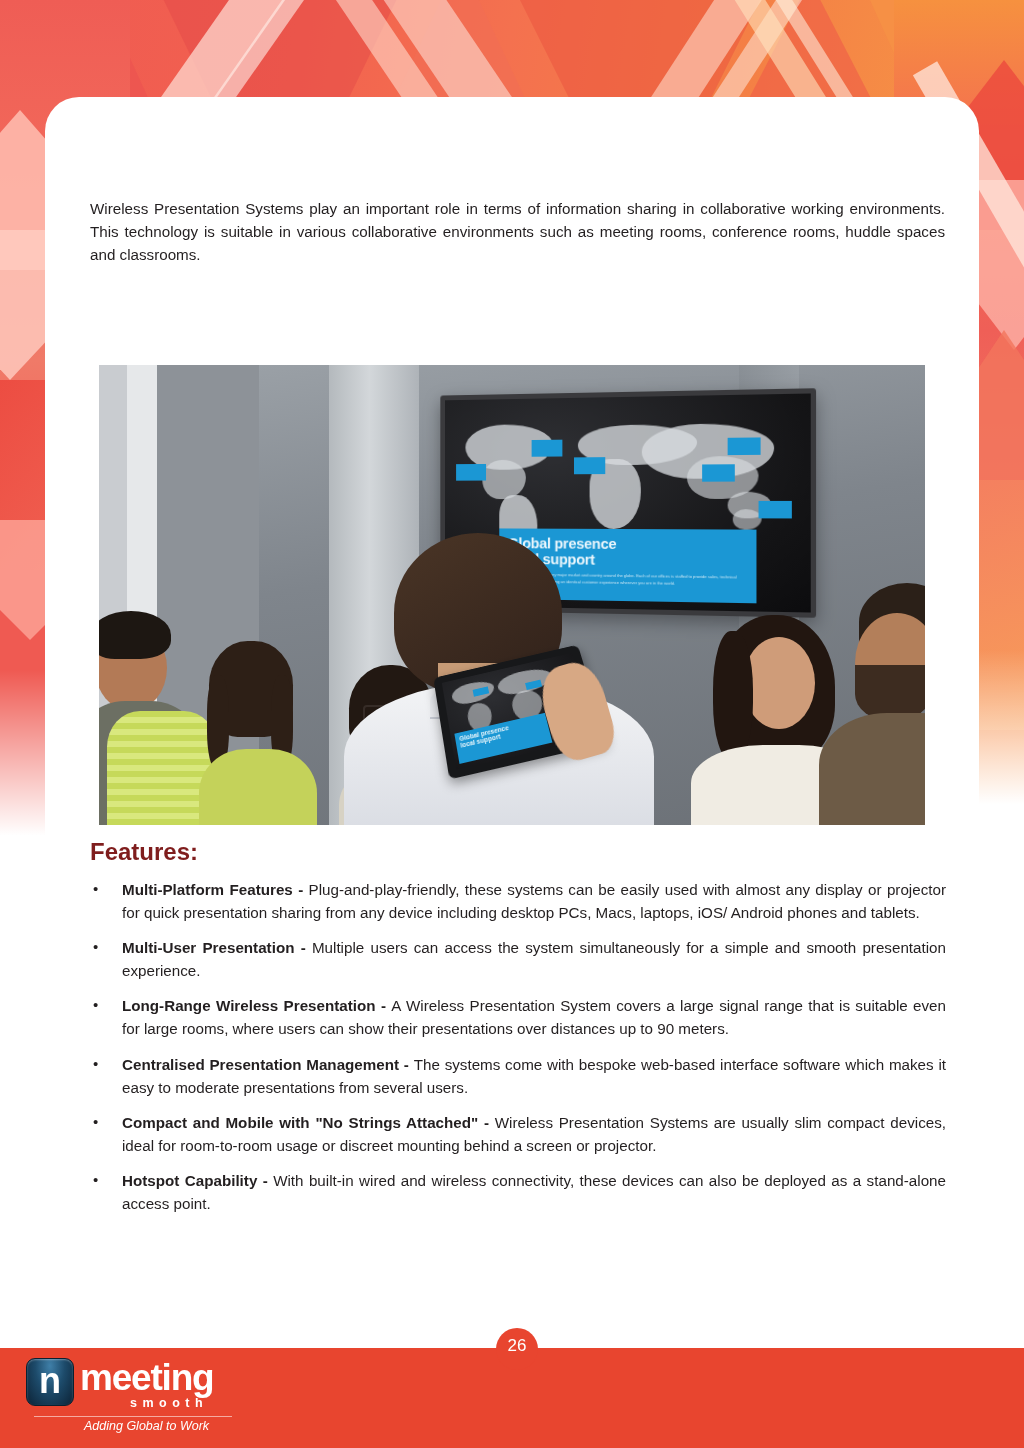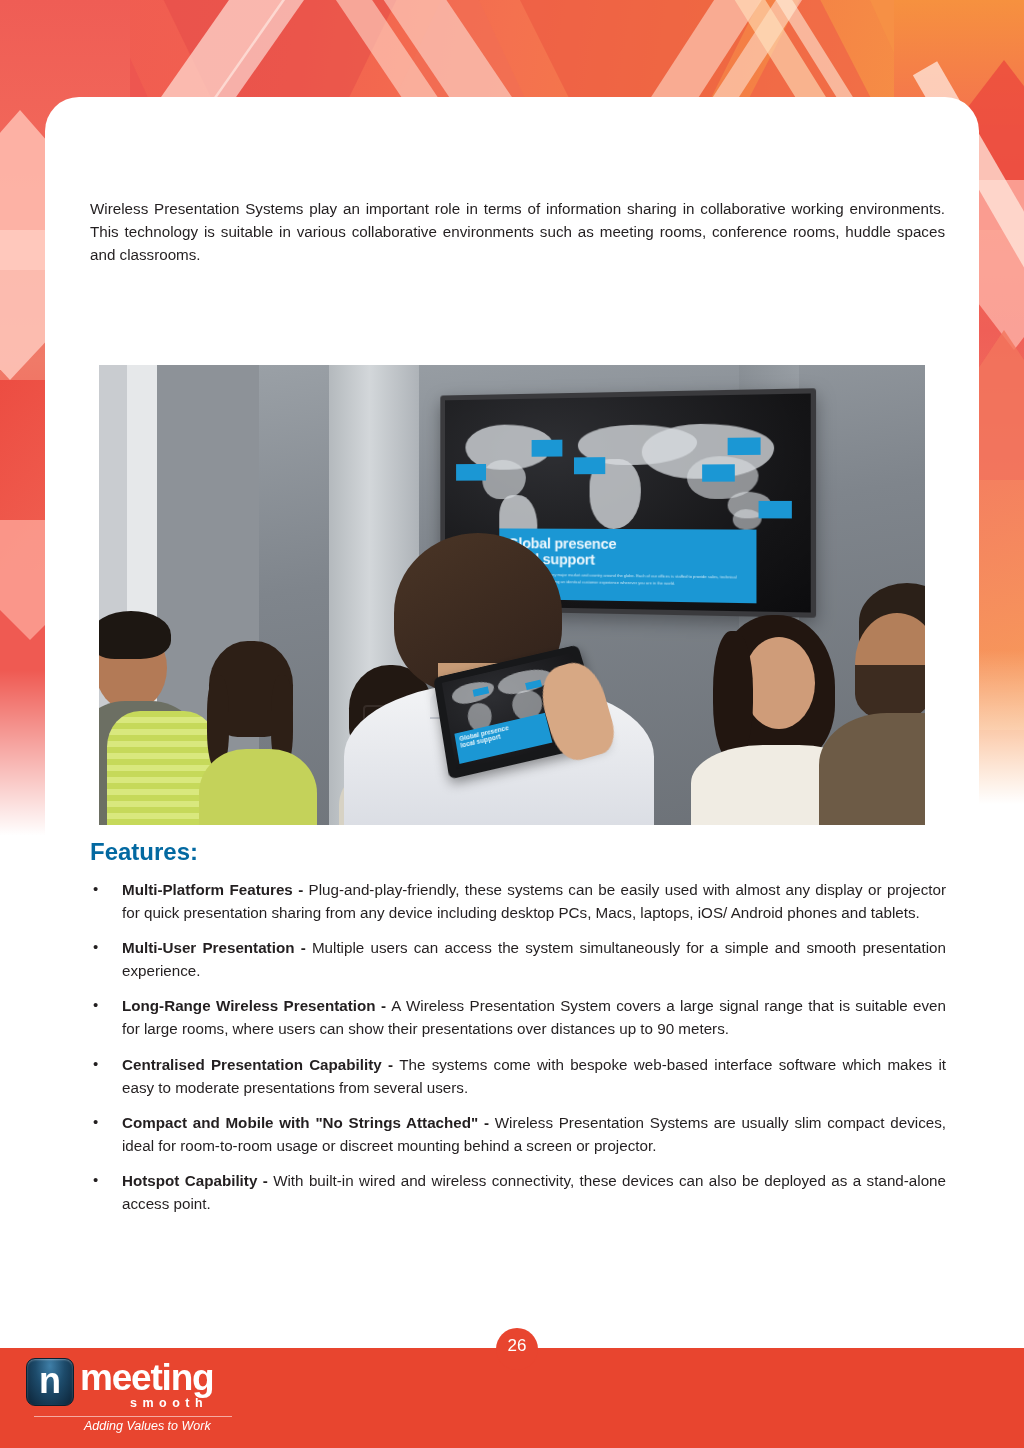--- a/index.html
+++ b/index.html
@@ -237,21 +237,21 @@
   .features {
     position: absolute;
     left: 90px;
     top: 838px;
     width: 856px;
     z-index: 4;
   }
   h2.features-title {
     font-size: 24px;
     font-weight: bold;
-    color: #0369a1;
+    color: #7f1d1d;
     margin: 0 0 12px 0;
   }
   ul.feature-list {
     list-style: none;
     margin: 0;
     padding: 0;
   }
   ul.feature-list li {
     position: relative;
     padding-left: 32px;
@@ -510,32 +510,32 @@
       <div class="body-sh" style="left:-22px; top:130px; width:170px; height:130px; background:#6d5b46;"></div>
     </div>
   </div>
 
   <div class="features">
     <h2 class="features-title">Features:</h2>
     <ul class="feature-list" id="features-list">
         <li><span class="bullet">•</span><b>Multi-Platform Features - </b><span>Plug-and-play-friendly, these systems can be easily used with almost any display or projector for quick presentation sharing from any device including desktop PCs, Macs, laptops, iOS/ Android phones and tablets.</span></li>
         <li><span class="bullet">•</span><b>Multi-User Presentation - </b><span>Multiple users can access the system simultaneously for a simple and smooth presentation experience.</span></li>
         <li><span class="bullet">•</span><b>Long-Range Wireless Presentation - </b><span>A Wireless Presentation System covers a large signal range that is suitable even for large rooms, where users can show their presentations over distances up to 90 meters.</span></li>
-        <li><span class="bullet">•</span><b>Centralised Presentation Capability - </b><span>The systems come with bespoke web-based interface software which makes it easy to moderate presentations from several users.</span></li>
+        <li><span class="bullet">•</span><b>Centralised Presentation Management - </b><span>The systems come with bespoke web-based interface software which makes it easy to moderate presentations from several users.</span></li>
         <li><span class="bullet">•</span><b>Compact and Mobile with "No Strings Attached" - </b><span>Wireless Presentation Systems are usually slim compact devices, ideal for room-to-room usage or discreet mounting behind a screen or projector.</span></li>
         <li><span class="bullet">•</span><b>Hotspot Capability - </b><span>With built-in wired and wireless connectivity, these devices can also be deployed as a stand-alone access point.</span></li>
       </ul>
   </div>
 
   <div class="page-badge">26</div>
   <div class="footer-bar">
     <div class="logo">
       <div class="logo-mark">
         <span>n</span>
       </div>
       <div class="logo-word">meeting</div>
       <div class="logo-sub">smooth</div>
       <div class="logo-rule"></div>
-      <div class="logo-tag">Adding Values to Work</div>
+      <div class="logo-tag">Adding Global to Work</div>
     </div>
   </div>
 
 </div>
 
 </body></html>

